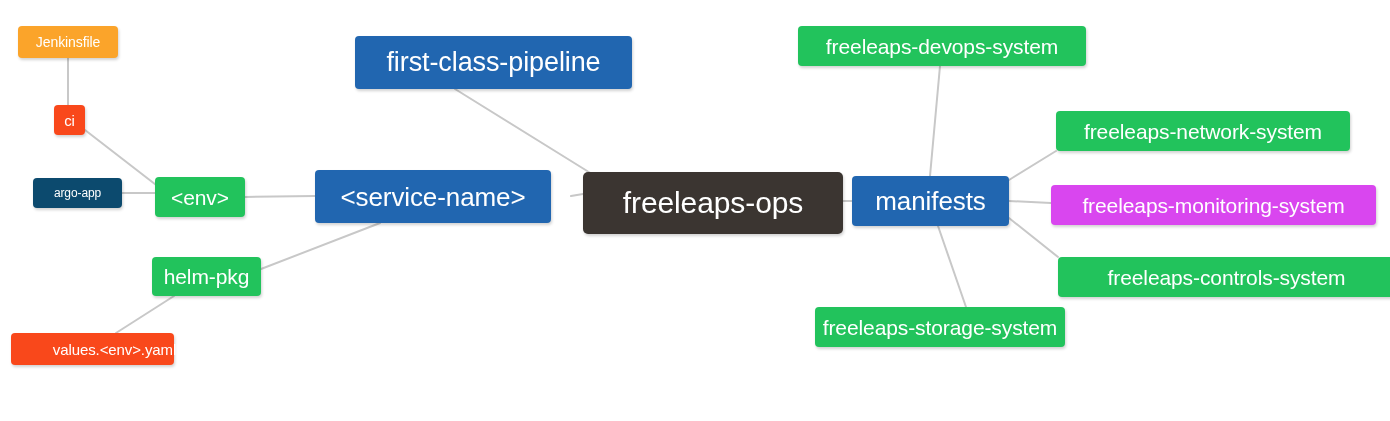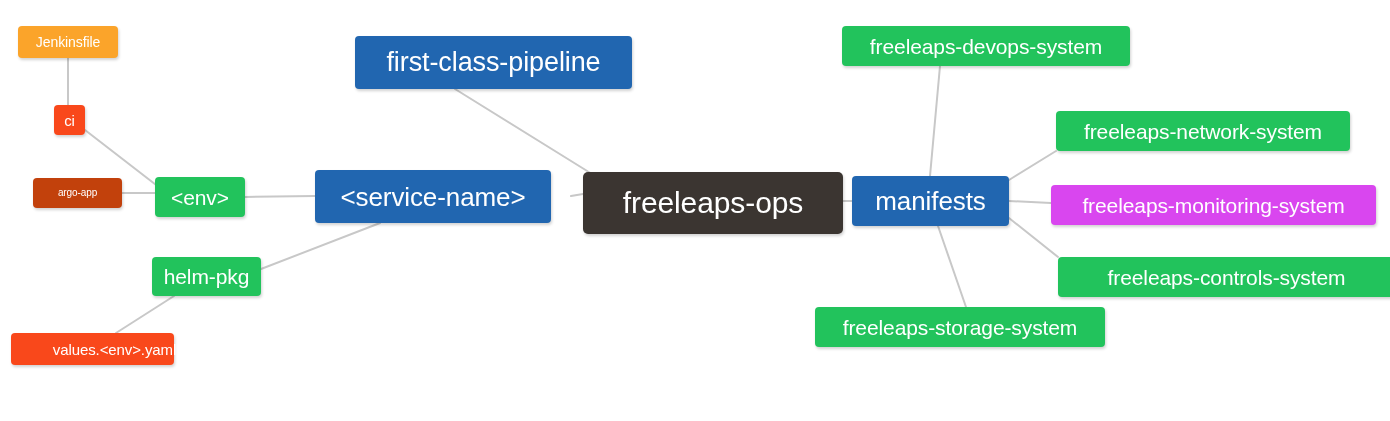--- a/index.html
+++ b/index.html
@@ -78,38 +78,38 @@
       </div>
       <div class="node lvl-3" style="left: 155px; top: 177px; width: 90px; height: 40px; background: rgb(34, 195, 92); font-size: 21px;">
         <span>&lt;env&gt;</span>
       </div>
       <div class="node lvl-3" style="left: 152px; top: 257px; width: 109px; height: 39px; background: rgb(34, 195, 92); font-size: 21px;">
         <span>helm-pkg</span>
       </div>
       <div class="node lvl-4" style="left: 54px; top: 105px; width: 31px; height: 30px; background: rgb(249, 72, 27); font-size: 15px;">
         <span>ci</span>
       </div>
-      <div class="node lvl-4" style="left: 33px; top: 178px; width: 89px; height: 30px; background: #c2410c; font-size: 10px;">
+      <div class="node lvl-4" style="left: 33px; top: 178px; width: 89px; height: 30px; background: #0c4a6e; font-size: 12px;">
         <span>argo-app</span>
       </div>
       <div class="node lvl-4" style="left: 11px; top: 333px; width: 163px; height: 32px; background: rgb(249, 72, 27); font-size: 15px; padding-left: 44px;">
         <span>values.&lt;env&gt;.yaml</span>
       </div>
       <div class="node lvl-5" style="left: 18px; top: 26px; width: 100px; height: 32px; background: rgb(251, 164, 42); font-size: 14px;">
         <span>Jenkinsfile</span>
       </div>
-      <div class="node lvl-2" style="left: 798px; top: 26px; width: 288px; height: 40px; background: rgb(34, 195, 92); font-size: 21px; margin-left: 44px;">
+      <div class="node lvl-2" style="left: 798px; top: 26px; width: 288px; height: 40px; background: rgb(34, 195, 92); font-size: 21px;">
         <span>freeleaps-devops-system</span>
       </div>
       <div class="node lvl-2" style="left: 1056px; top: 111px; width: 294px; height: 40px; background: rgb(34, 195, 92); font-size: 21px;">
         <span>freeleaps-network-system</span>
       </div>
       <div class="node lvl-2" style="left: 1051px; top: 185px; width: 325px; height: 40px; background: #d946ef; font-size: 21px;">
         <span>freeleaps-monitoring-system</span>
       </div>
       <div class="node lvl-2" style="left: 1058px; top: 257px; width: 337px; height: 40px; background: rgb(34, 195, 92); font-size: 21px;">
         <span>freeleaps-controls-system</span>
       </div>
-      <div class="node lvl-2" style="left: 815px; top: 307px; width: 290px; height: 40px; background: rgb(34, 195, 92); font-size: 21px;">
+      <div class="node lvl-2" style="left: 815px; top: 307px; width: 250px; height: 40px; background: rgb(34, 195, 92); font-size: 21px;">
         <span>freeleaps-storage-system</span>
       </div>
     </div>
 </div>
 
 </body></html>

